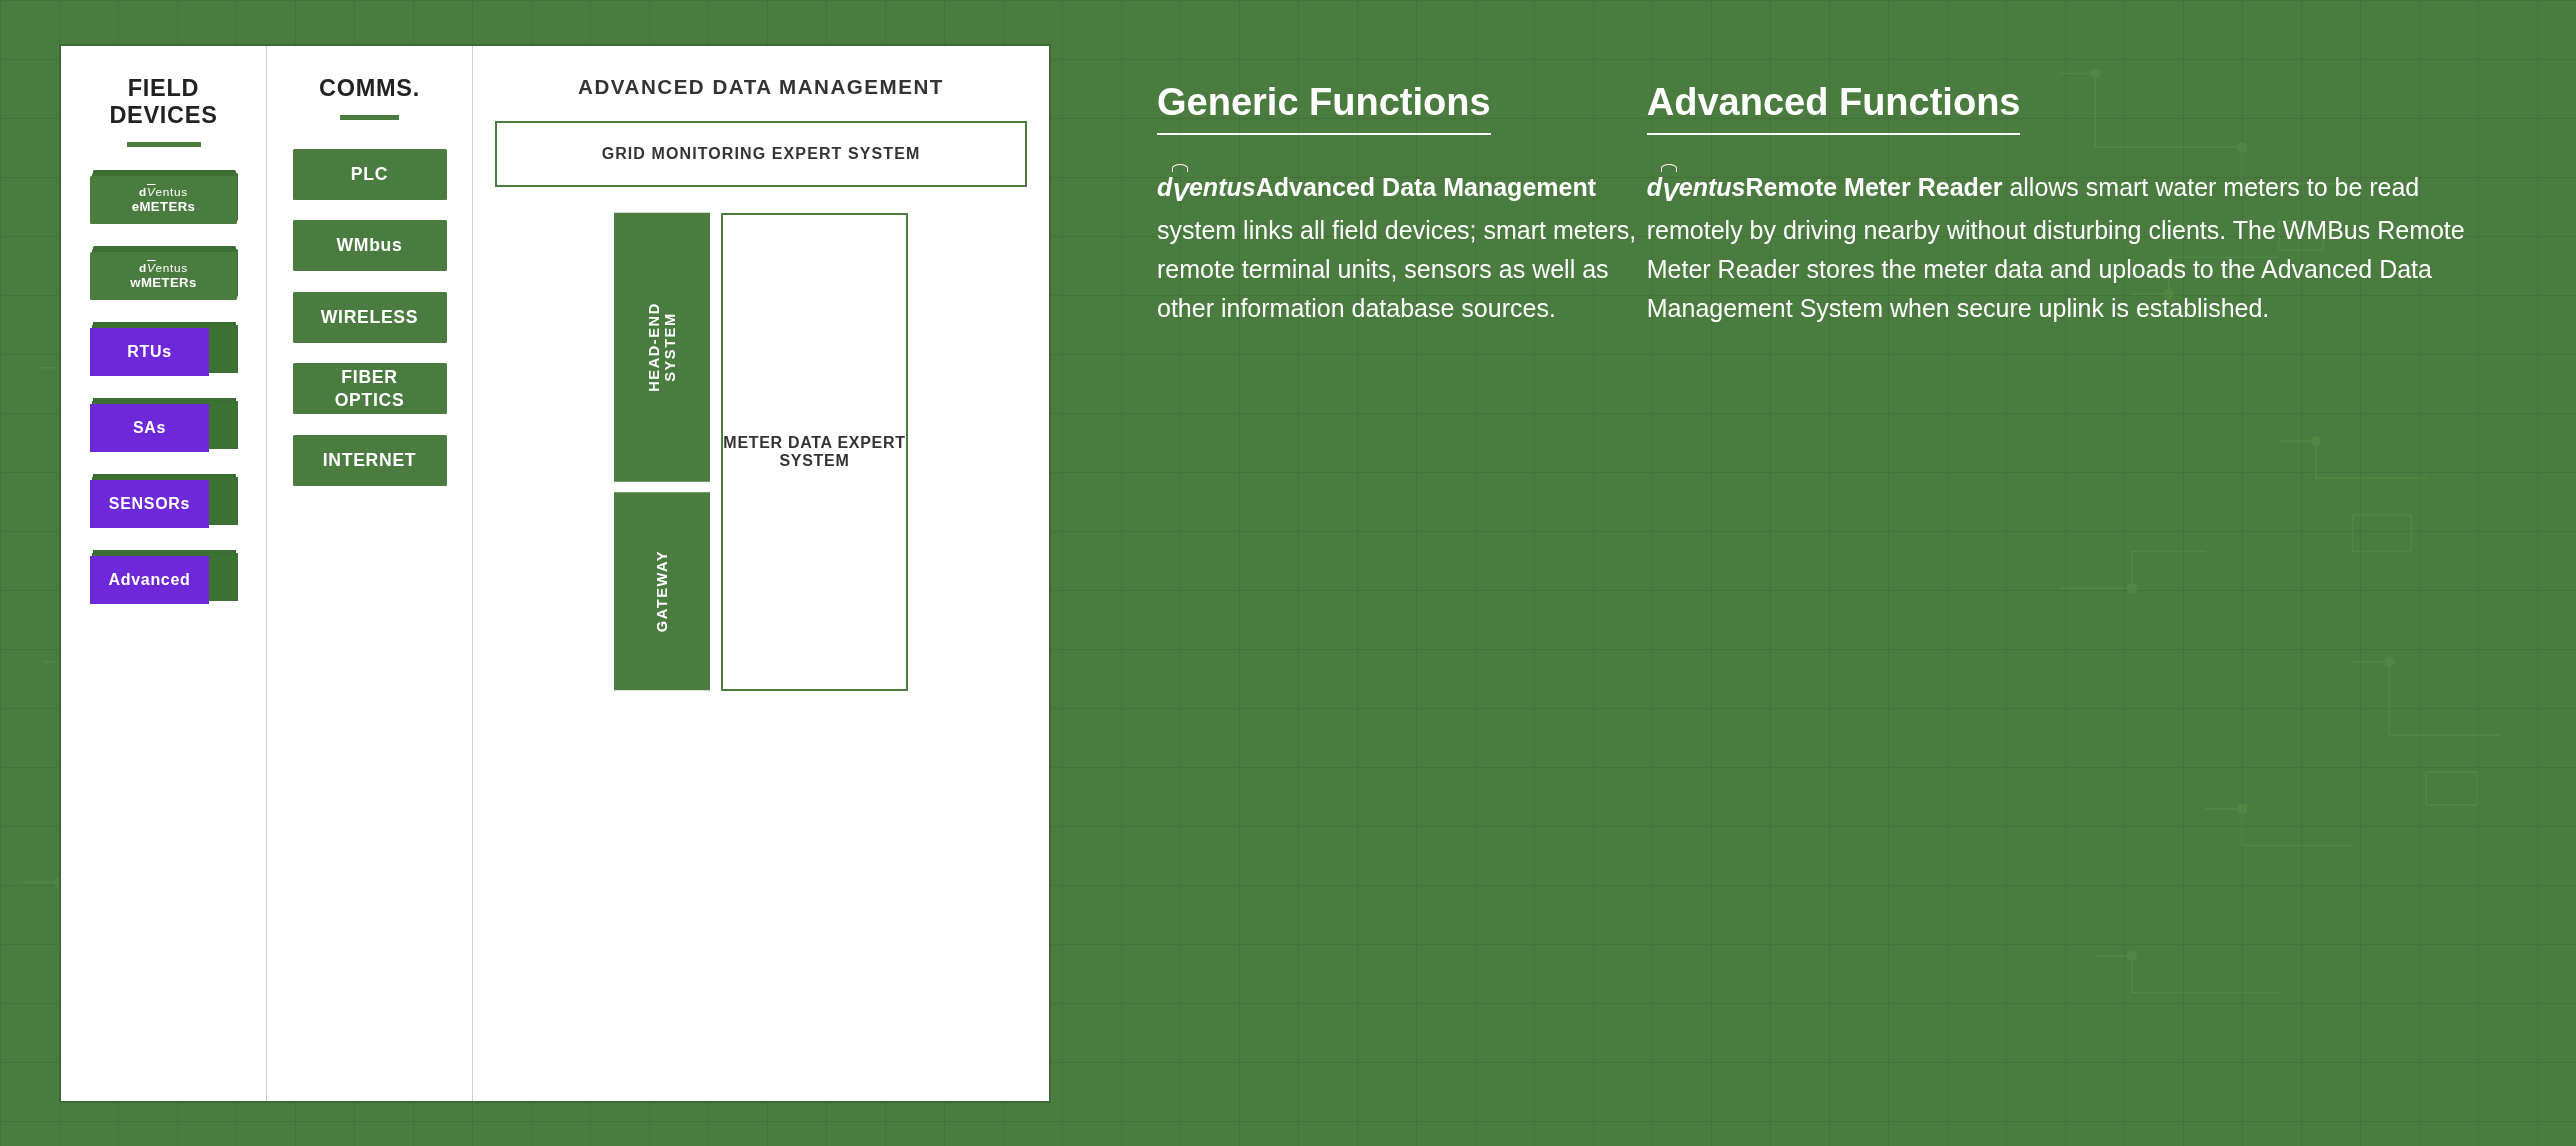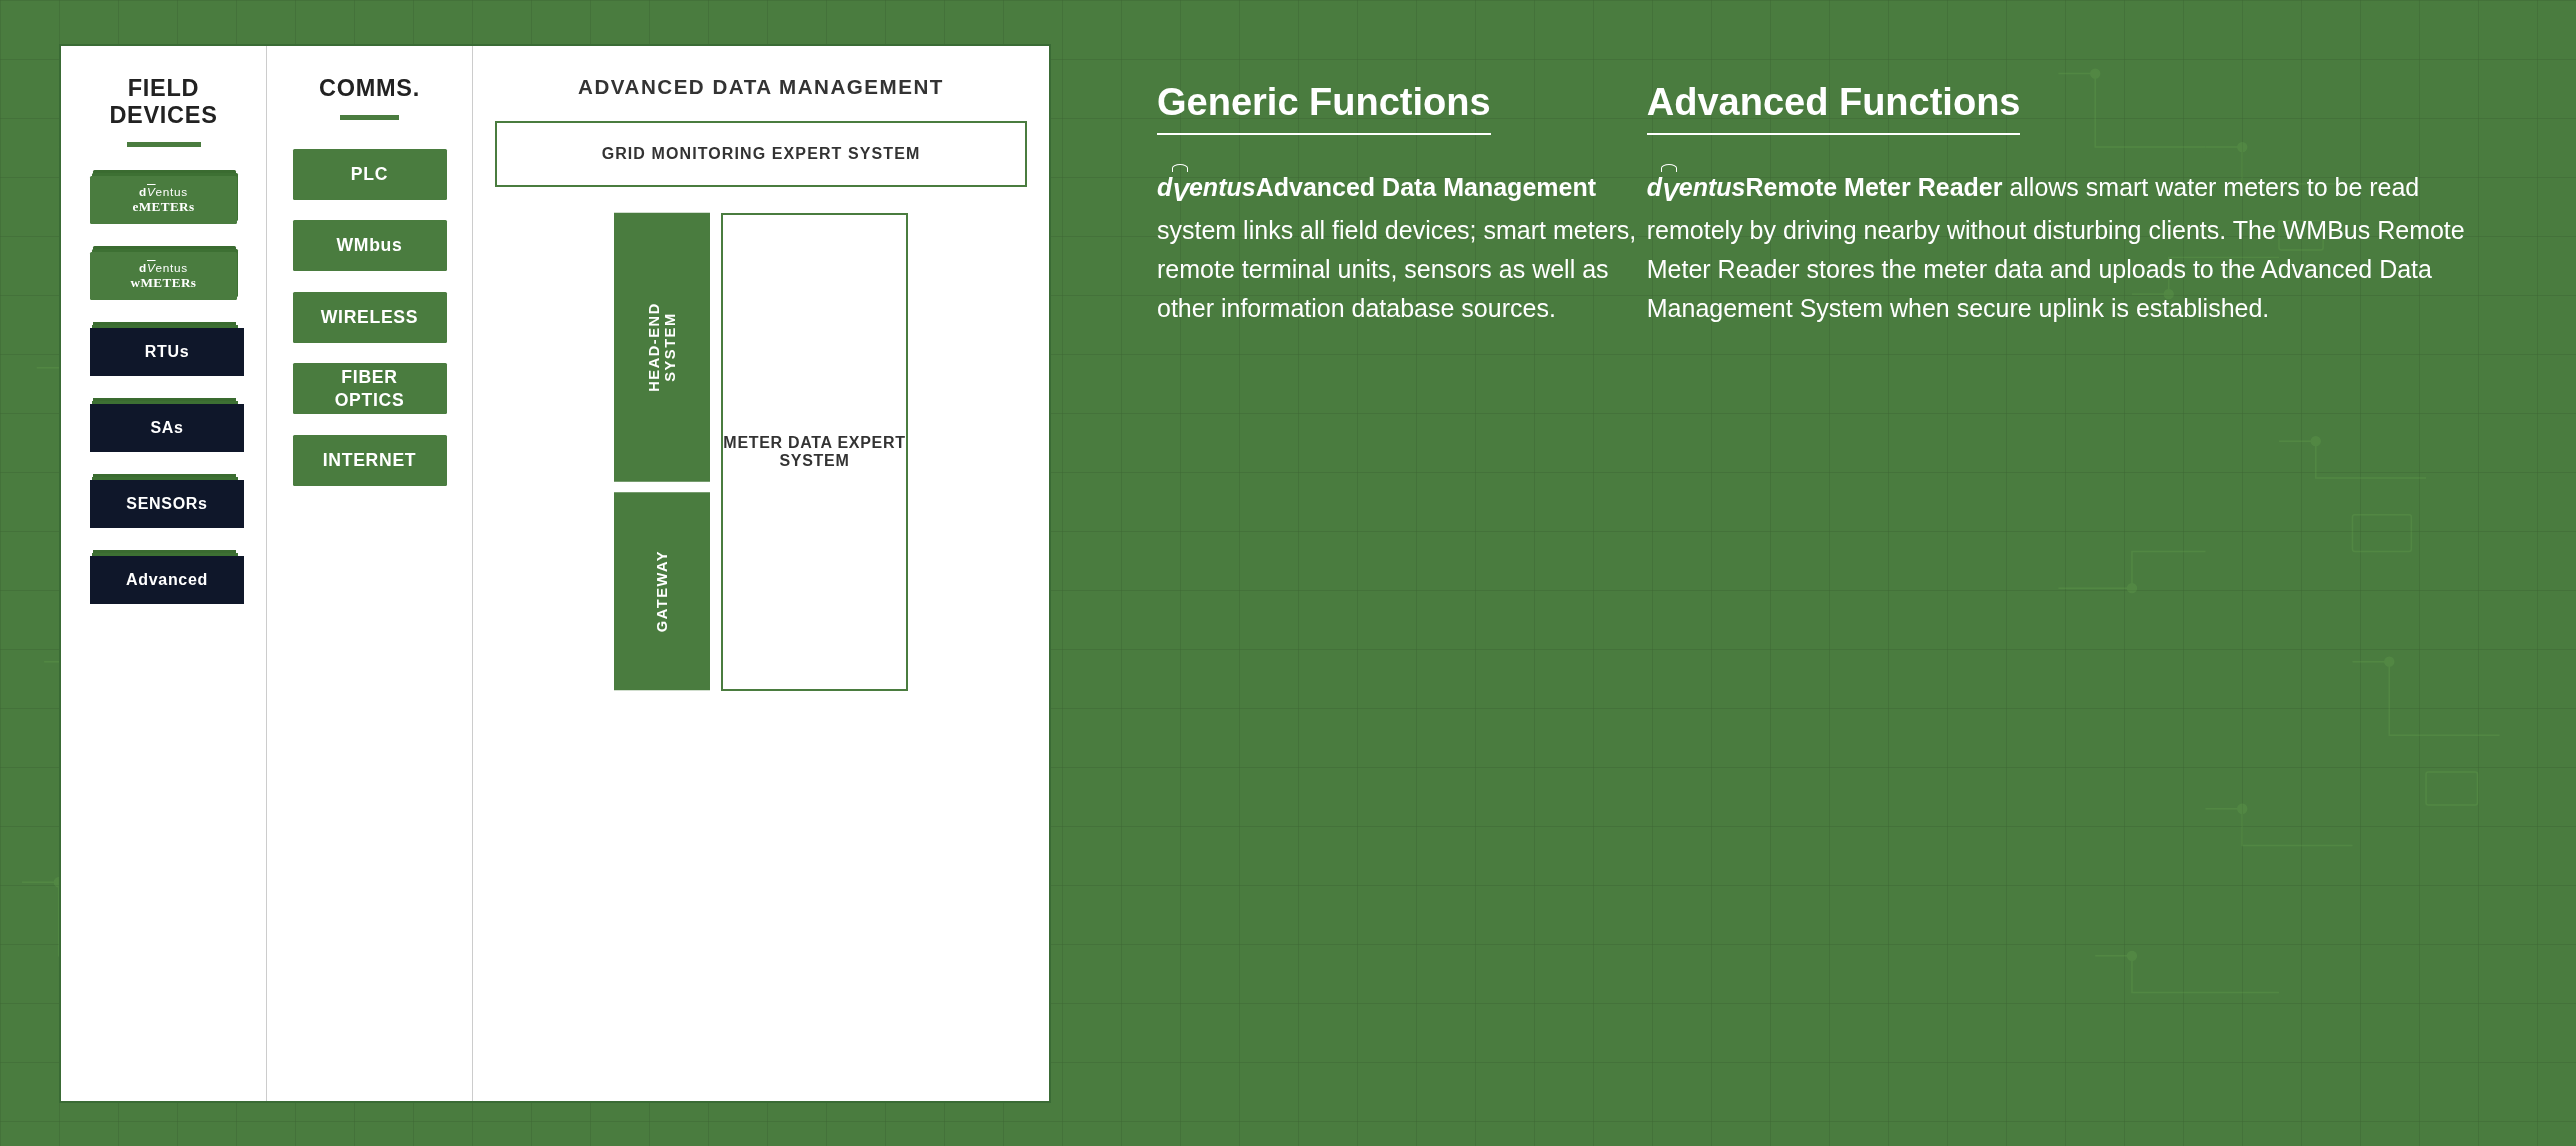--- a/index.html
+++ b/index.html
@@ -154,21 +154,20 @@
 
     .device-card .card-front .brand span.d-letter {
       font-weight: bold;
     }
 
     .device-card .card-front .device-name {
       font-size: 13.2px;
       font-weight: bold;
       color: white;
       letter-spacing: 0.4px;
-      font-family: Liberation Serif, serif;
     }
 
     
     .device-simple {
       position: relative;
       width: 147px;
       margin-bottom: 20.6px;
     }
 
     .device-simple .simple-back2 {
@@ -184,23 +183,23 @@
       position: absolute;
       width: 146px;
       height: 48px;
       background: #3d7033;
       top: -2.9px;
       left: 1.5px;
     }
 
     .device-simple .simple-front {
       position: relative;
-      width: 154px;
+      width: 119px;
       height: 48px;
-      background: #0f172a;
+      background: #6d28d9;
       display: flex;
       align-items: center;
       justify-content: center;
       z-index: 2;
     }
 
     .device-simple .simple-front span {
       color: white;
       font-size: 16px;
       font-weight: bold;

